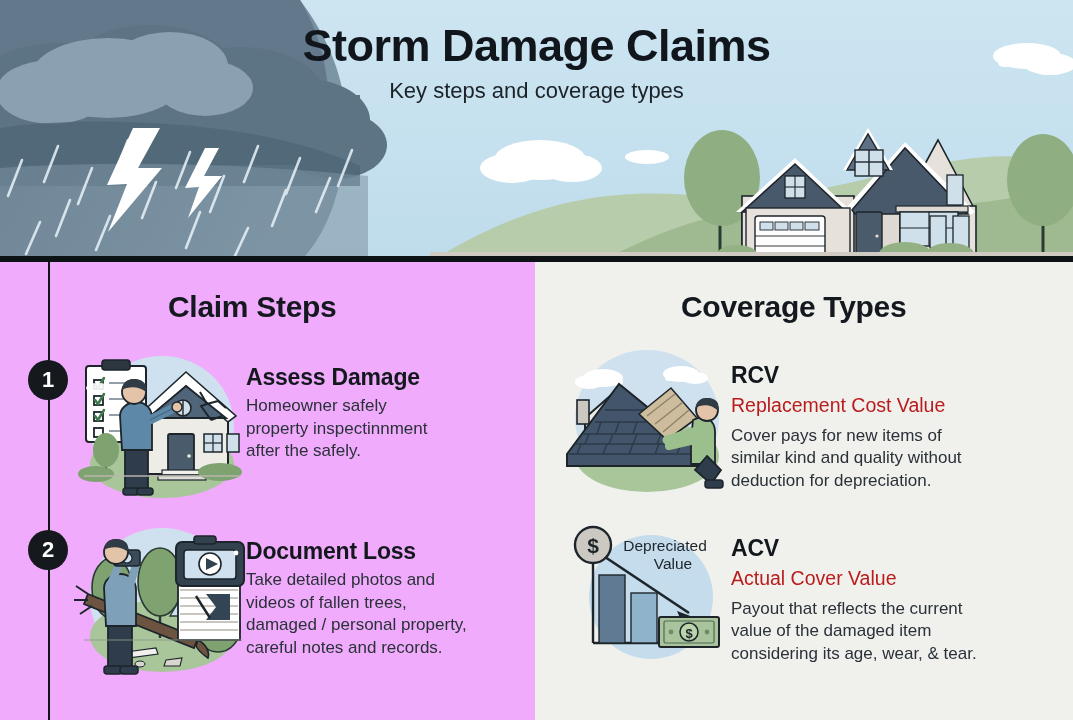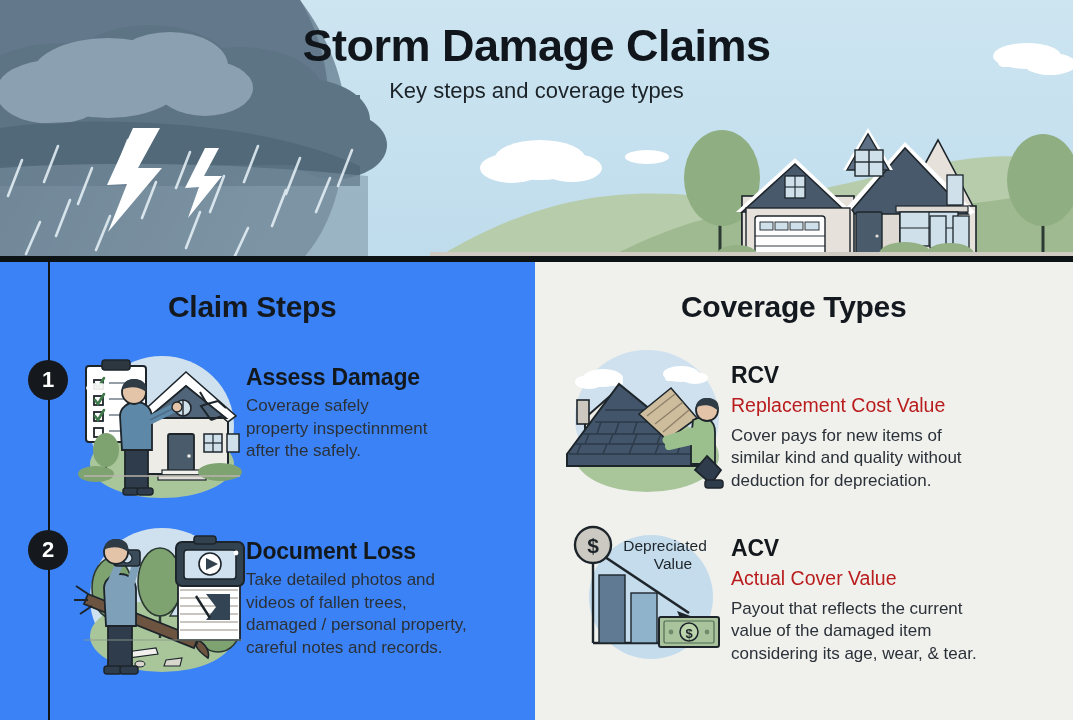--- a/index.html
+++ b/index.html
@@ -33,21 +33,21 @@
     position:absolute; left:0; top:256px; width:1073px; height:6px;
     background:#0d1214; z-index:9;
   }
 
   
   .panels {
     position:absolute; left:0; top:262px; width:1073px; height:458px;
     display:flex;
   }
   .panel-left {
-    width:535px; height:458px; background:#3b82f6; position:relative;
+    width:535px; height:458px; background:#f0abfc; position:relative;
   }
   .panel-right {
     width:538px; height:458px; background:#f0f0ed; position:relative;padding-left:24px;
   }
 
   .panel-heading {
     position:absolute; top:28px; font-size:30px; font-weight:bold;
     color:#14191f; letter-spacing:-0.3px; white-space:nowrap;
   }
   .panel-left .panel-heading { left:168px; }
@@ -332,21 +332,21 @@
             <ellipse cx="26" cy="128" rx="18" ry="8" fill="#7fa271"></ellipse>
             <ellipse cx="150" cy="126" rx="22" ry="9" fill="#7fa271"></ellipse>
           </g>
           <ellipse cx="28" cy="42" rx="12" ry="5" fill="#ffffff" opacity="0.9"></ellipse>
           <line x1="14" y1="130" x2="170" y2="130" stroke="#b8b4ac" stroke-width="1.6"></line>
         </svg>
       </div>
       <div class="item-text">
         <div class="item-title">Assess Damage</div>
         <div class="item-body">
-          <div>Coverage safely</div>
+          <div>Homeowner safely</div>
           <div>property inspectinnment</div>
           <div>after the safely.</div>
         </div>
       </div>
     </div>
 
     <div class="item left-item-2">
       <div class="item-icon">
         <svg class="icon-svg" width="176" height="156" viewBox="0 0 176 156">
           <ellipse cx="92" cy="78" rx="72" ry="70" fill="#cfe1ee"></ellipse>

